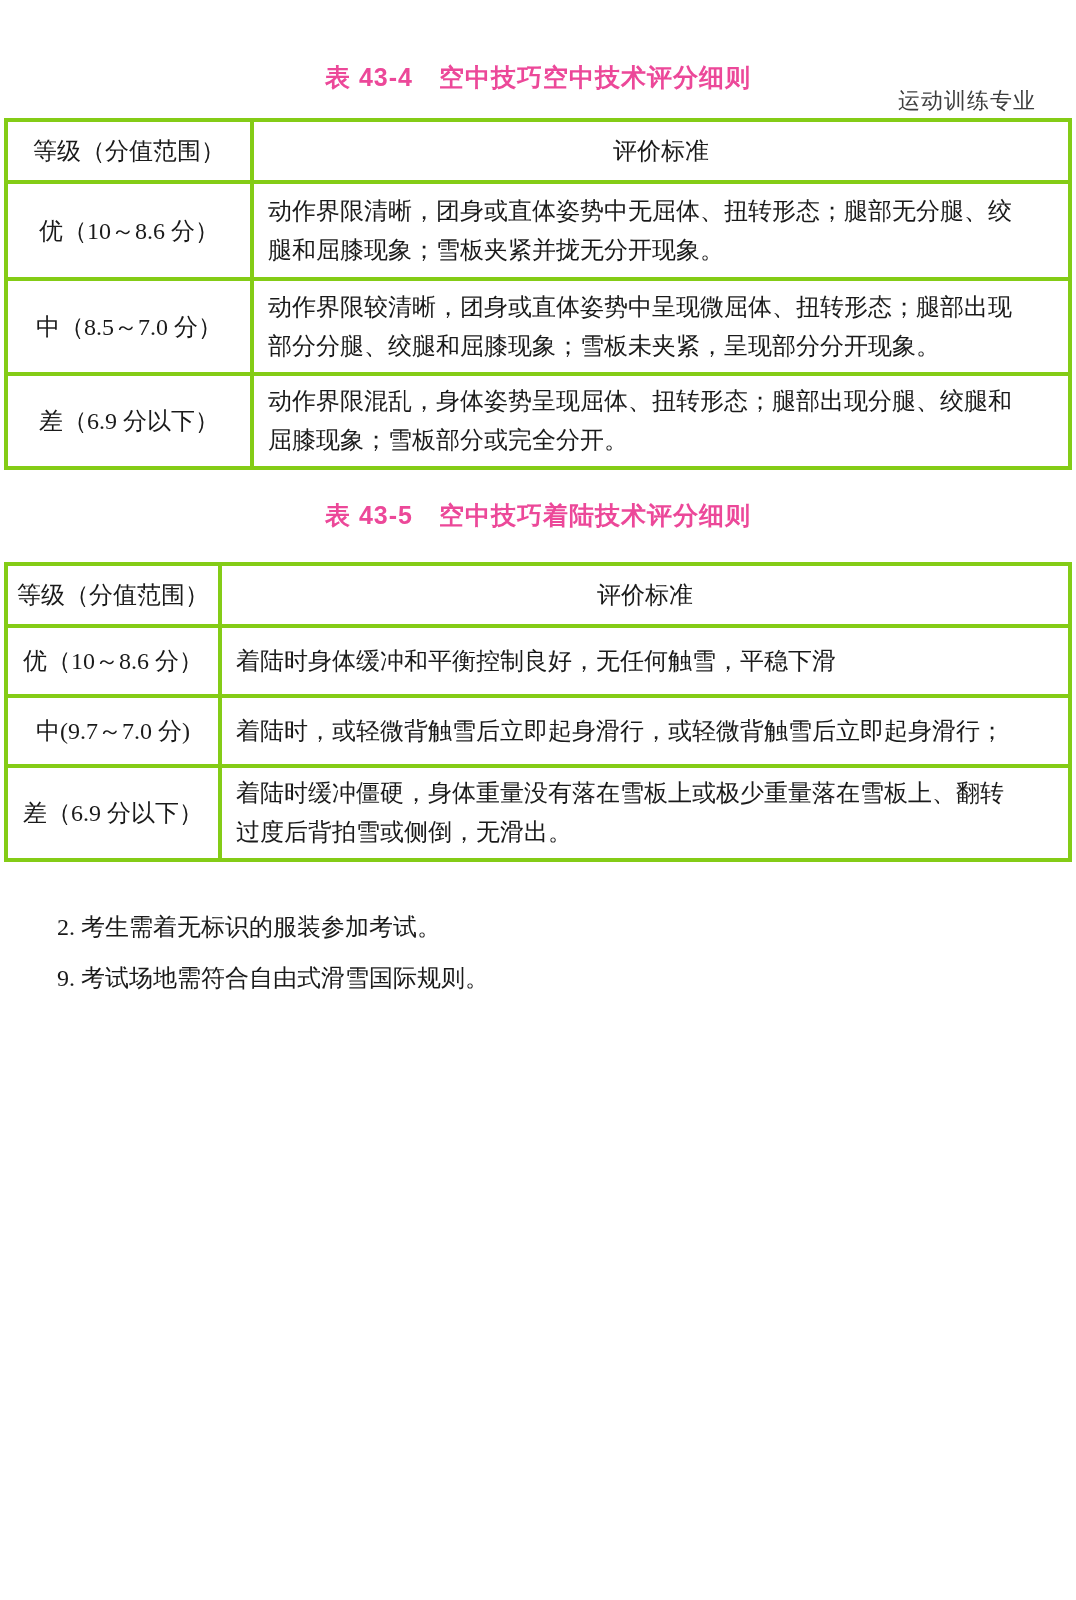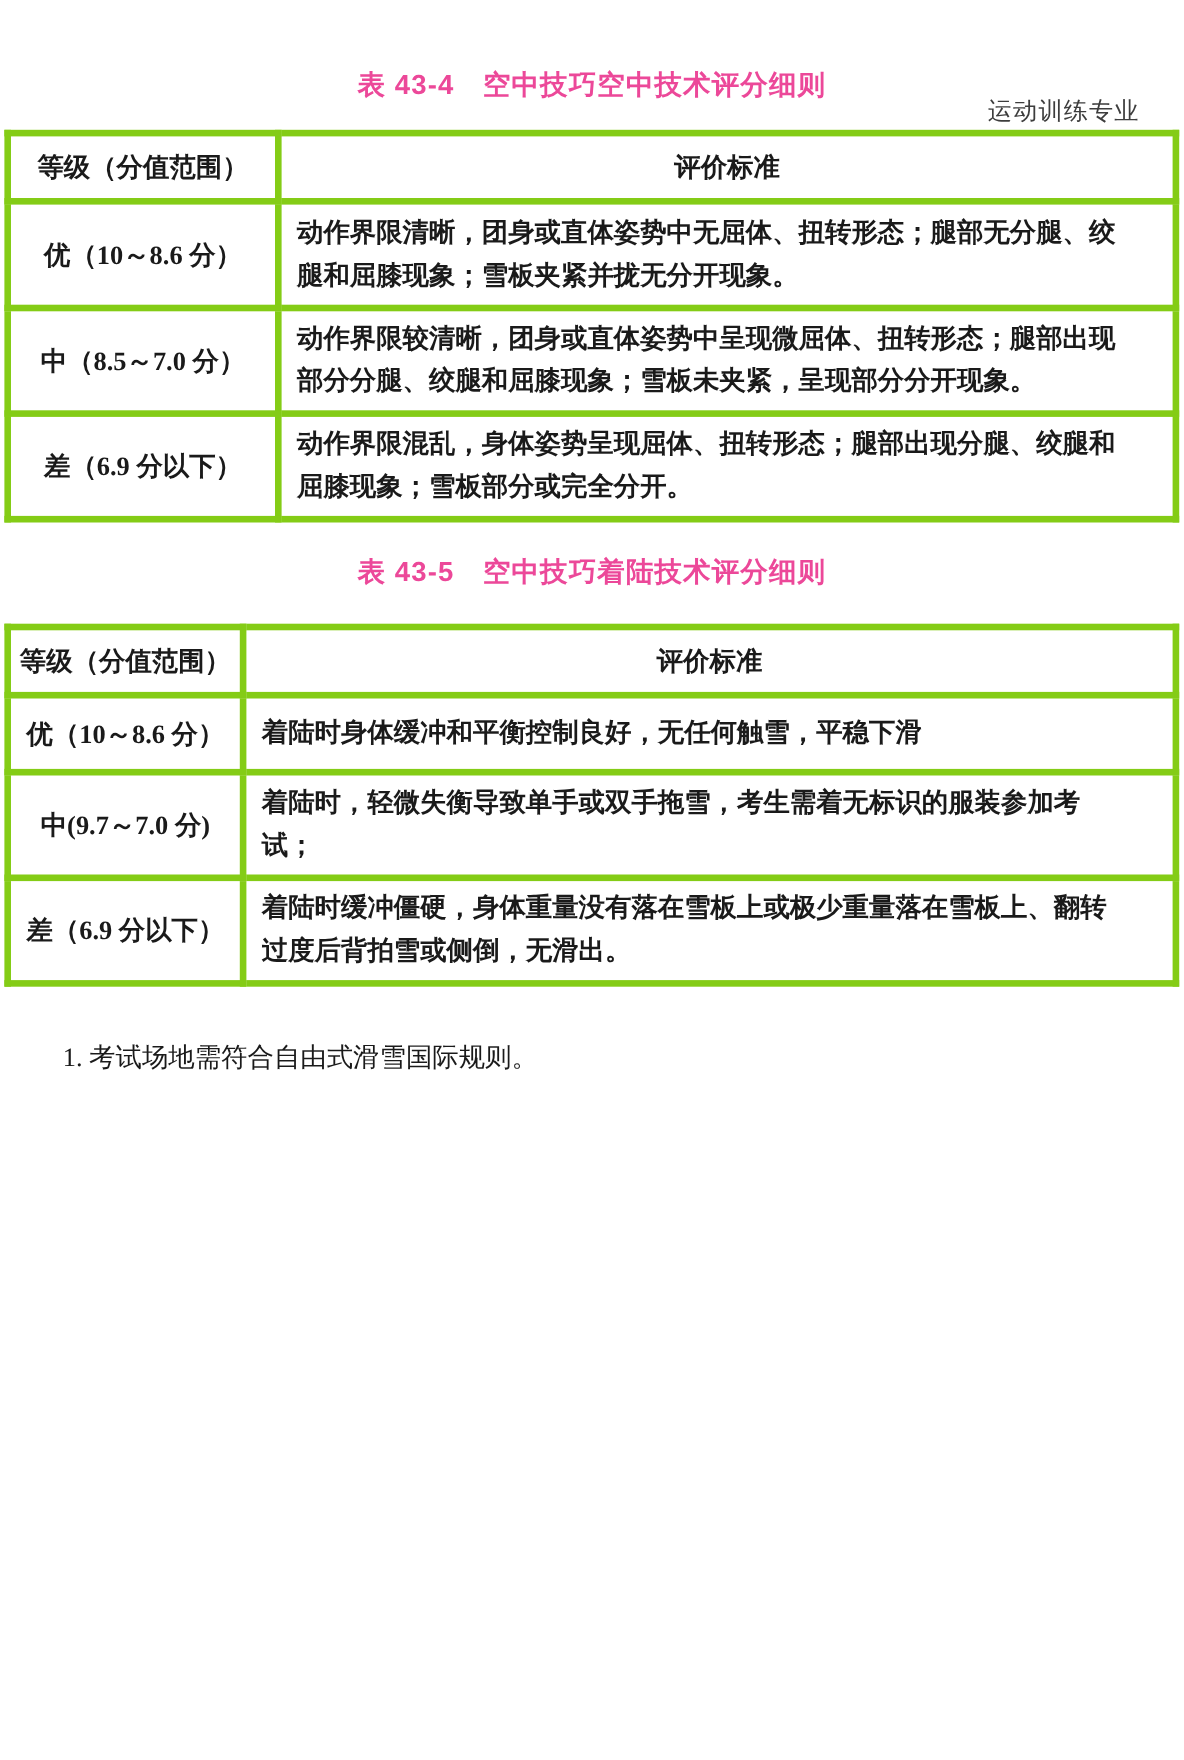--- a/index.html
+++ b/index.html
@@ -41,23 +41,23 @@
     border-collapse: collapse;
     table-layout: fixed;
     width: 1068px;
     margin-left: 4px;
     border: 2px solid #000;
     border-bottom-width: 3px;
   }
   .t1 { margin-top: 24px; }
   .t2 { margin-top: 30px; }
   .score-table th, .score-table td {
-    border: 6px solid #84cc16;
+    border: 4px solid #84cc16;
     font-size: 24px;
-    font-weight: bold;
+    font-weight: normal;
     vertical-align: middle;
   }
   .t1 col.c1 { width: 246px; }
   .t2 col.c1 { width: 214px; }
   .score-table thead tr { height: 62px; }
   .t1 tbody tr:nth-child(1) { height: 97px; }
   .t1 tbody tr:nth-child(2) { height: 95px; padding-left: 28px; }
   .t1 tbody tr:nth-child(3) { height: 90px; }
   .t2 tbody tr:nth-child(1) { height: 70px; }
   .t2 tbody tr:nth-child(2) { height: 70px; }
@@ -134,27 +134,28 @@
         <th>评价标准</th>
       </tr>
     </thead>
     <tbody>
       <tr>
         <td class="grade">优（10～8.6 分）</td>
         <td class="crit">着陆时身体缓冲和平衡控制良好，无任何触雪，平稳下滑</td>
       </tr>
       <tr>
         <td class="grade">中(9.7～7.0 分)</td>
-        <td class="crit">着陆时，轻微失衡导致单手或双手拖雪，考生需着无标识的服装参加考试；</td>
+        <td class="crit">着陆时，或轻微背触雪后立即起身滑行，或轻微背触雪后立即起身滑行；</td>
       </tr>
       <tr>
         <td class="grade">差（6.9 分以下）</td>
         <td class="crit">着陆时缓冲僵硬，身体重量没有落在雪板上或极少重量落在雪板上、翻转过度后背拍雪或侧倒，无滑出。</td>
       </tr>
     </tbody>
   </table>
 
 
   <div class="notes">
-    <div class="note-item">1. 考试场地需符合自由式滑雪国际规则。</div>
+    <div class="note-item">2. 考生需着无标识的服装参加考试。</div>
+    <div class="note-item">9. 考试场地需符合自由式滑雪国际规则。</div>
   </div>
 
 </div>
 
 </body></html>

